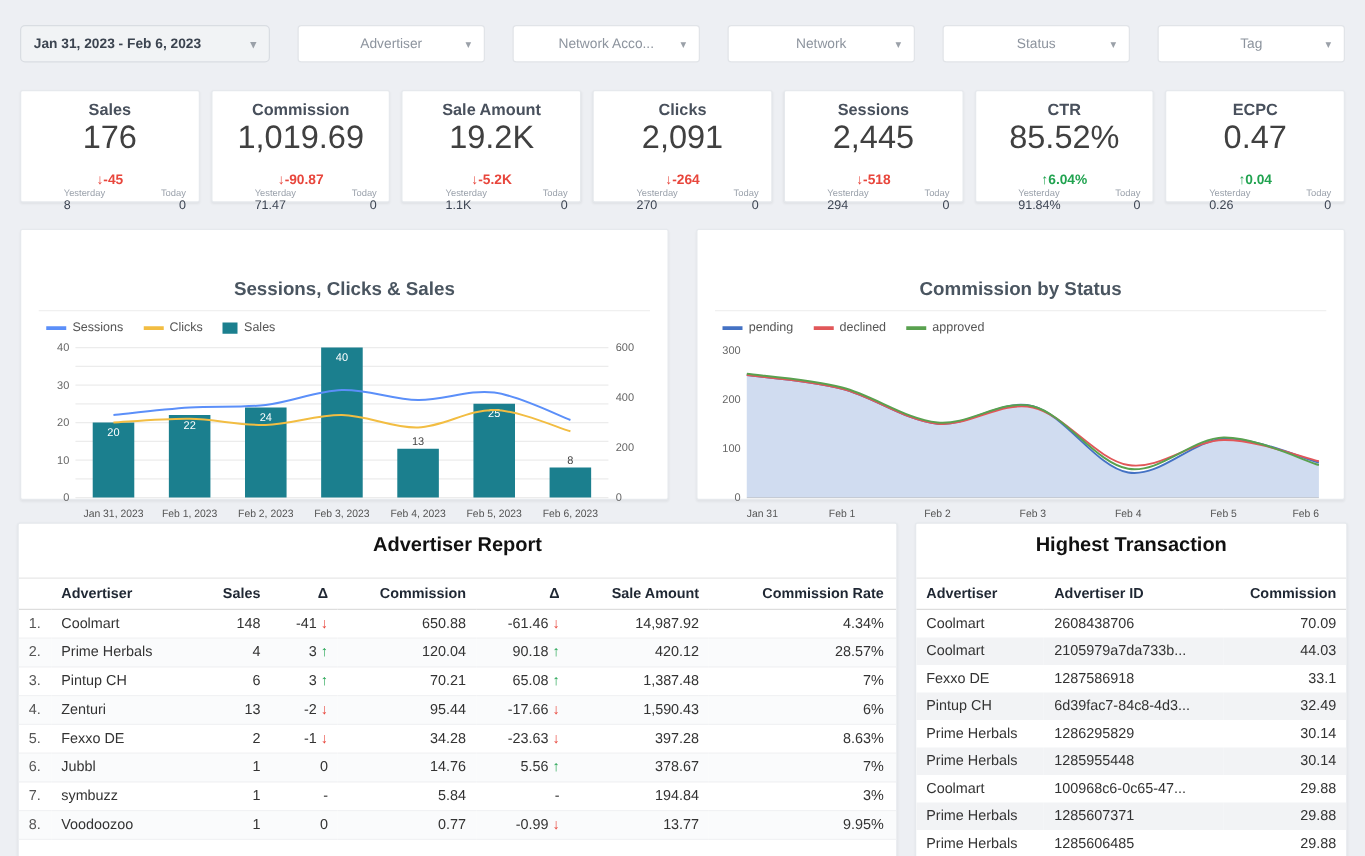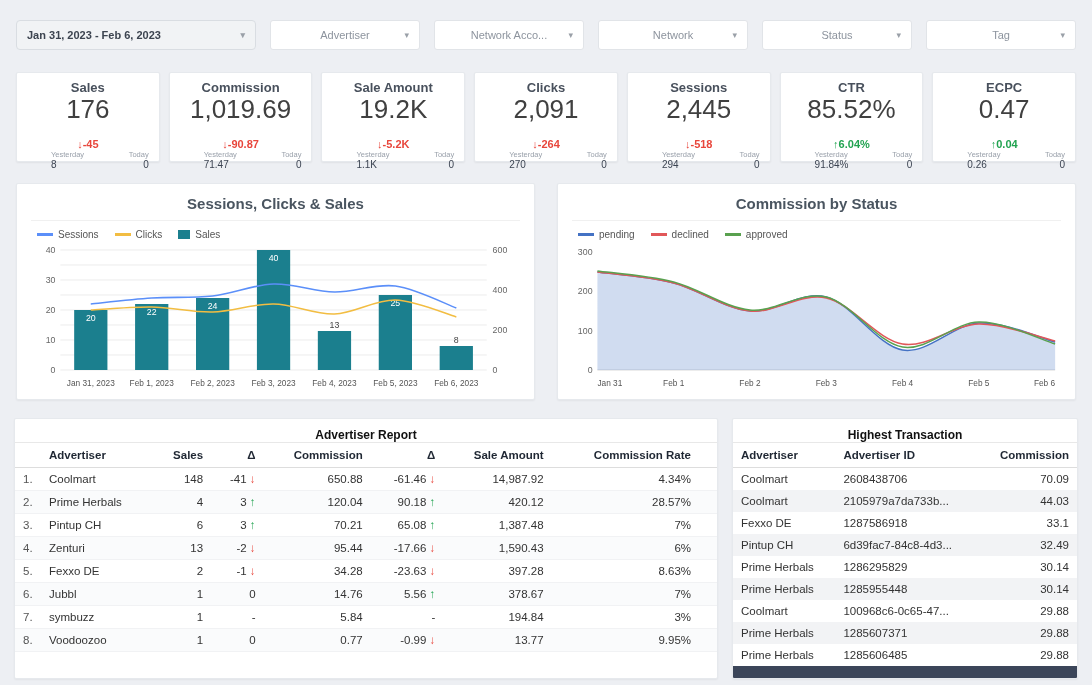--- a/index.html
+++ b/index.html
@@ -2,21 +2,21 @@
 <html><head>
 <meta charset="utf-8">
 <style>
   * { box-sizing: border-box; margin: 0; padding: 0; }
   html,body { width:1092px; height:685px; overflow:hidden; }
   body { background:#edeff3; font-family:"Liberation Sans", sans-serif; color:#333; }
   .page { padding:20px 16px 0; }
 
   
   .filter-bar { display:flex; justify-content:space-between; align-items:center; height:30px; margin-bottom:22px; }
-  .date-picker { width:240px; height:30px; background:#f1f3f5; border:1px solid #d9dde2; border-radius:4px;
+  .date-picker { width:200px; height:30px; background:#f1f3f5; border:1px solid #d9dde2; border-radius:4px;
     display:flex; align-items:center; justify-content:space-between; padding:0 10px; font-size:11px; font-weight:bold; color:#3c4450; cursor:pointer; }
   .dropdown { width:150px; height:30px; background:#fff; border:1px solid #e1e4e8; border-radius:3px; position:relative;
     display:flex; align-items:center; justify-content:center; font-size:11px; color:#8d949e; cursor:pointer; }
   .caret { color:#9aa0a8; font-size:9px; }
   .dropdown .caret { position:absolute; right:10px; top:9px; }
 
   
   .kpi-row { display:flex; gap:9px; margin-bottom:21px; }
   .kpi-card { flex:1; height:90px; background:#fff; border:1px solid #e6e9ed; border-radius:2px;
     box-shadow:0 1px 2px rgba(0,0,0,.06); padding:7px 10px 5px; display:flex; flex-direction:column; text-align:center; }
@@ -28,44 +28,44 @@
   .kpi-foot { margin-top:auto; display:flex; justify-content:space-between;margin-left:24px; }
   .kpi-foot-col { text-align:left; }
   .kpi-foot-col.right { text-align:right; }
   .kpi-foot-label { display:block; font-size:7.5px; color:#9aa1ab; }
   .kpi-foot-value { display:block; font-size:10px; color:#3c4452; }
 
   
   .charts-row { display:flex; gap:22px; margin-bottom:18px; }
   .chart-card { flex:1; height:217px; background:#fff; border:1px solid #e6e9ed; border-radius:2px;
     box-shadow:0 1px 2px rgba(0,0,0,.05); padding:8px 14px 4px; }
-  .chart-title { font-size:15px; font-weight:bold; color:#4a5560; text-align:center; padding:3px 0 8px; border-bottom:1px solid #f0f0f0; }
+  .chart-title { font-size:15px; font-weight:bold; color:#4a5560; text-align:center; padding:3px 0 8px; border-bottom:1px solid #f0f0f0;margin-top:28px; }
   .legend { display:flex; align-items:center; gap:16px; margin:8px 0 2px 6px; font-size:10px; color:#555; }
   .legend-item { display:inline-flex; align-items:center; gap:5px; cursor:pointer; }
   .legend-mark { display:inline-block; }
   .legend-mark.line { width:16px; height:3px; }
   .legend-mark.bar { width:12px; height:9px; }
   .chart-svg { width:100%; height:150px; display:block; font-family:inherit; }
 
   
   .tables-row { display:flex; gap:14px; margin:0 -2px; }
   .table-card { background:#fff; border:1px solid #e6e9ed; border-radius:2px; box-shadow:0 1px 2px rgba(0,0,0,.05); overflow:hidden; }
   .table-card.left { flex:0 0 704px; }
   .table-card.right { flex:1; }
-  .table-title { text-align:center; font-size:12px; font-weight:bold; color:#111; padding:9px 0 0; border-bottom:1px solid #e8e8e8; }
+  .table-title { text-align:center; font-size:16px; font-weight:bold; color:#111; padding:9px 0 16px; border-bottom:1px solid #e8e8e8; }
   table { width:100%; border-collapse:collapse; font-size:11.5px; color:#333; }
   th { font-weight:bold; color:#1f2733; padding:6px 8px; border-bottom:1px solid #ddd; white-space:nowrap; }
   td { padding:5px 8px; white-space:nowrap; }
   .left table td { border-bottom:1px solid #f1f2f4; }
   .left tbody tr:nth-child(even) td { background:#fafbfc; }
   .right tbody tr:nth-child(even) td { background:#f2f3f5; }
   .c-idx { width:26px; text-align:left; color:#555; }
   .c-adv { text-align:left; }
   .c-num { text-align:right; }
-  .c-rate { text-align:right; padding-right:26px; }
+  .c-rate { text-align:right; padding-right:10px; }
   .c-tid { text-align:left; }
   .arr.down { color:#e8463c; }
   .arr.up { color:#21a350; }
   tr.partial td { background:#3b4559 !important; height:12px; padding:0; border:none; }
 </style>
 </head>
 <body>
 
 <div class="page">
 

